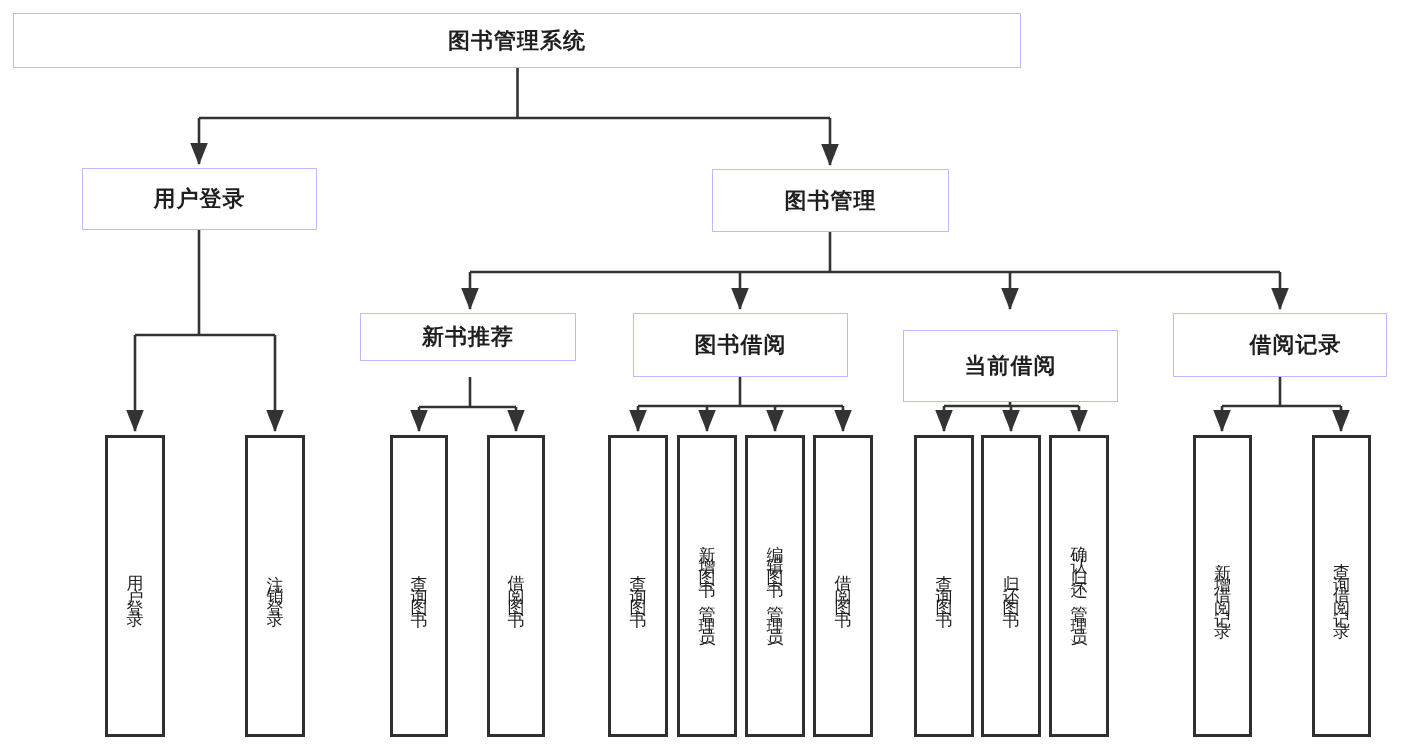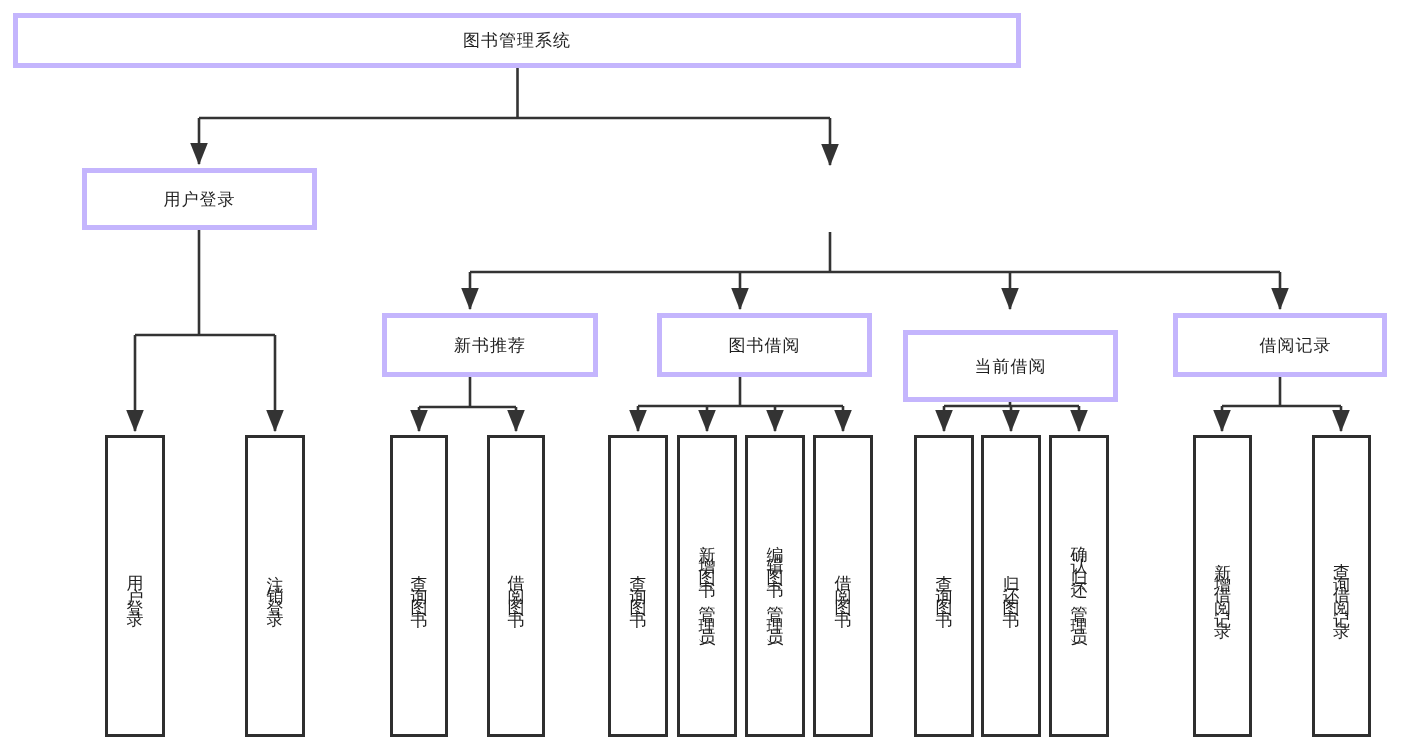--- a/index.html
+++ b/index.html
@@ -3,23 +3,23 @@
 <meta charset="utf-8">
 <style>
   html,body{margin:0;padding:0;background:#ffffff;}
   .canvas{
     position:relative;width:1405px;height:747px;background:#ffffff;overflow:hidden;
     font-family:"DejaVu Sans","Liberation Sans",sans-serif;color:#1f1f1f;
   }
   .wires{position:absolute;left:0;top:0;z-index:1;}
   .node{
     position:absolute;z-index:2;box-sizing:border-box;
-    border:5px solid #c4b5fd;background:#ffffff;
+    border:1px solid #c4b5fd;background:#ffffff;
     display:flex;align-items:center;justify-content:center;
-    font-size:17px;letter-spacing:1px;white-space:nowrap;
+    font-size:22px;letter-spacing:1px;white-space:nowrap;font-weight:bold;
   }
   .leaf{
     position:absolute;z-index:2;box-sizing:border-box;
     border:3px solid #2f2f2f;background:#ffffff;
     display:flex;align-items:center;justify-content:center;
     top:435px;height:302px;width:60px;
   }
   .leaf .vtext{
     writing-mode:vertical-rl;text-orientation:mixed;
     font-size:17px;letter-spacing:12px;line-height:1;
@@ -80,23 +80,24 @@
       <path d="M1280,377 V406"></path>
       <path d="M1222,406 H1341"></path>
       <line x1="1222" y1="406" x2="1222" y2="431" marker-end="url(#ah)"></line>
       <line x1="1341" y1="406" x2="1341" y2="431" marker-end="url(#ah)"></line>
     </g>
   </svg>
 
   <div class="node" style="left:13px;top:13px;width:1008px;height:55px;">图书管理系统</div>
 
   <div class="node" style="left:82px;top:168px;width:235px;height:62px;">用户登录</div>
+  <div class="node" style="left:712px;top:169px;width:237px;height:63px;">图书管理</div>
 
-  <div class="node" style="left:382px;top:313px;width:216px;height:64px;">新书推荐</div>
-  <div class="node" style="left:633px;top:313px;width:215px;height:64px;margin-left:24px;">图书借阅</div>
+  <div class="node" style="left:360px;top:313px;width:216px;height:48px;">新书推荐</div>
+  <div class="node" style="left:633px;top:313px;width:215px;height:64px;">图书借阅</div>
   <div class="node" style="left:903px;top:330px;width:215px;height:72px;">当前借阅</div>
   <div class="node" style="left:1173px;top:313px;width:214px;height:64px;padding-left:31px;">借阅记录</div>
 
   <div class="leaf" style="left:105px;">
     <span class="vtext">用户登录</span>
   </div>
   <div class="leaf" style="left:245px;">
     <span class="vtext">注销登录</span>
   </div>
 

